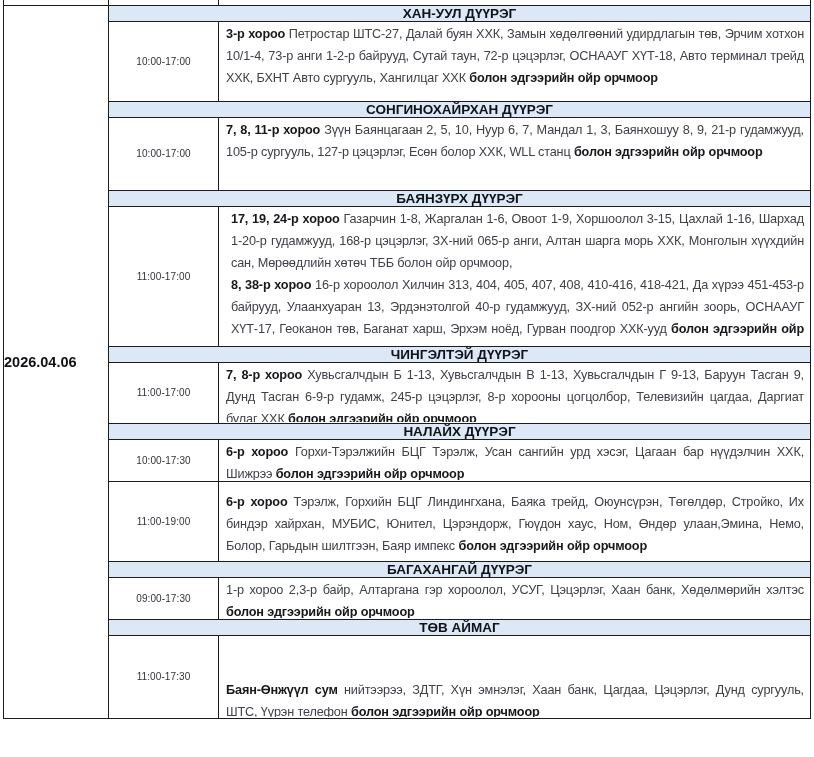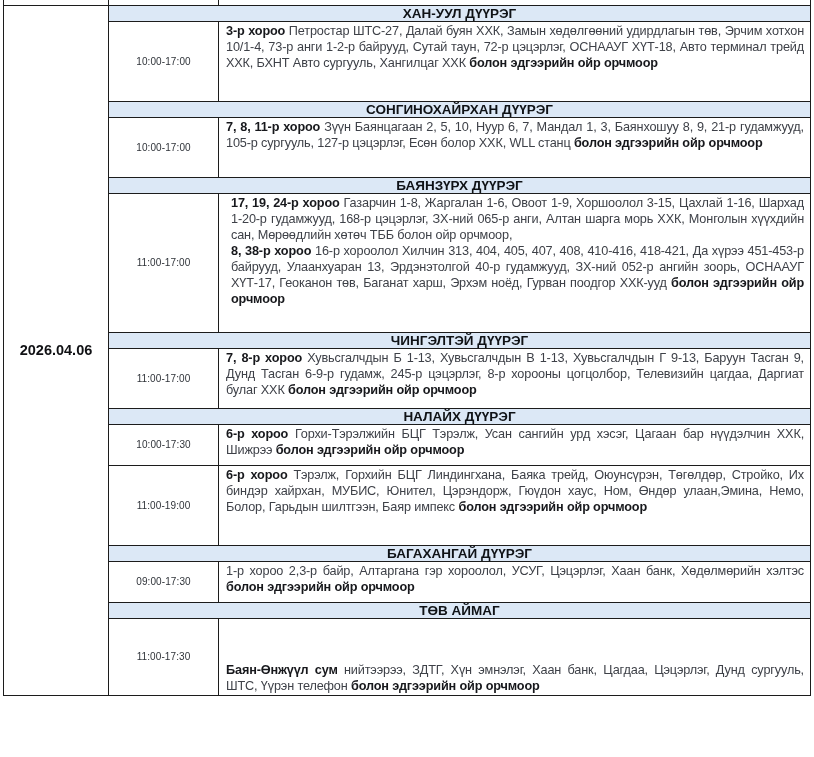--- a/index.html
+++ b/index.html
@@ -17,21 +17,20 @@
     margin-left: 3px;
     width: 807px;
     table-layout: fixed;
   }
   col.c-date { width: 105px; }
   col.c-time { width: 110px; }
   col.c-text { width: 592px; }
   td { border: 1px solid #1c1c1c; padding: 0; background: #ffffff; }
   tr.partial-top td { border-top: none; height: 5px; }
   td.date-cell {
-    text-align: center;
     vertical-align: middle;
     font-weight: bold;
     font-size: 14.5px;
     color: #101114;
   }
   td.header-cell {
     background: #dce8f6;
     text-align: center;
     vertical-align: middle;
     font-weight: bold;
@@ -46,21 +45,21 @@
     color: #2f3339;
     letter-spacing: 0.1px;
   }
   td.text-cell {
     vertical-align: top;
     padding: 1px 6px 1px 7px;
   }
   td.text-cell .clip {
     overflow: hidden;
     font-size: 12.7px;
-    line-height: 16px;
+    line-height: 22px;
     color: #3e4148;
     text-align: justify;
     letter-spacing: -0.15px;
   }
   td.text-cell .b { font-weight: bold; color: #17181c; }
 </style>
 </head>
 <body>
 
 <div class="page">
@@ -86,21 +85,21 @@
           <td class="time-cell">10:00-17:00</td>
           <td class="text-cell" style="height: 80px;">
             <div class="clip" style="max-height: 78px;"><span class="b">3-р хороо</span><span> Петростар ШТС-27, Далай буян ХХК, Замын хөдөлгөөний удирдлагын төв, Эрчим хотхон 10/1-4, 73-р анги 1-2-р байрууд, Сутай таун, 72-р цэцэрлэг, ОСНААУГ ХҮТ-18, Авто терминал трейд ХХК, БХНТ Авто сургууль, Хангилцаг ХХК </span><span class="b">болон эдгээрийн ойр орчмоор</span></div>
           </td>
         </tr>
         <tr>
           <td class="header-cell" colspan="2" style="background: rgb(220, 232, 246);">СОНГИНОХАЙРХАН ДҮҮРЭГ</td>
         </tr>
         <tr>
           <td class="time-cell">10:00-17:00</td>
-          <td class="text-cell" style="height: 60px;">
+          <td class="text-cell" style="height: 73px;">
             <div class="clip" style="max-height: 58px;"><span class="b">7, 8, 11-р хороо</span><span> Зүүн Баянцагаан 2, 5, 10, Нуур 6, 7, Мандал 1, 3, Баянхошуу 8, 9, 21-р гудамжууд, 105-р сургууль, 127-р цэцэрлэг, Есөн болор ХХК, WLL станц </span><span class="b">болон эдгээрийн ойр орчмоор</span></div>
           </td>
         </tr>
         <tr>
           <td class="header-cell" colspan="2" style="background: rgb(220, 232, 246);">БАЯНЗҮРХ ДҮҮРЭГ</td>
         </tr>
         <tr>
           <td class="time-cell">11:00-17:00</td>
           <td class="text-cell" style="height: 139px; padding-left: 12px;">
             <div class="clip" style="max-height: 137px;"><span class="b">17, 19, 24-р хороо</span><span> Газарчин 1-8, Жаргалан 1-6, Овоот 1-9, Хоршоолол 3-15, Цахлай 1-16, Шархад 1-20-р гудамжууд, 168-р цэцэрлэг, ЗХ-ний 065-р анги, Алтан шарга морь ХХК, Монголын хүүхдийн сан, Мөрөөдлийн хөтөч ТББ болон ойр орчмоор,</span><br><span class="b">8, 38-р хороо</span><span> 16-р хороолол Хилчин 313, 404, 405, 407, 408, 410-416, 418-421, Да хүрээ 451-453-р байрууд, Улаанхуаран 13, Эрдэнэтолгой 40-р гудамжууд, ЗХ-ний 052-р ангийн зоорь, ОСНААУГ ХҮТ-17, Геоканон төв, Баганат харш, Эрхэм ноёд, Гурван поодгор ХХК-ууд </span><span class="b">болон эдгээрийн ойр орчмоор</span></div>
@@ -120,21 +119,21 @@
         </tr>
         <tr>
           <td class="time-cell">10:00-17:30</td>
           <td class="text-cell" style="height: 41px;">
             <div class="clip" style="max-height: 39px;"><span class="b">6-р хороо</span><span> Горхи-Тэрэлжийн БЦГ Тэрэлж, Усан сангийн урд хэсэг, Цагаан бар нүүдэлчин ХХК, Шижрээ </span><span class="b">болон эдгээрийн ойр орчмоор</span></div>
           </td>
         </tr>
         <tr>
           <td class="time-cell">11:00-19:00</td>
           <td class="text-cell" style="height: 80px;">
-            <div class="clip" style="max-height: 78px;"><span class="b">6-р хороо</span><span> Тэрэлж, Горхийн БЦГ Линдингхана, Баяка трейд, Оюунсүрэн, Төгөлдөр, Стройко, Их биндэр хайрхан, МУБИС, Юнител, Цэрэндорж, Гюүдон хаус, Ном, Өндөр улаан,Эмина, Немо, Болор, Гарьдын шилтгээн, Баяр импекс </span><span class="b">болон эдгээрийн ойр орчмоор</span></div>
+            <div class="clip" style="max-height: 78px; margin-top: 8px;"><span class="b">6-р хороо</span><span> Тэрэлж, Горхийн БЦГ Линдингхана, Баяка трейд, Оюунсүрэн, Төгөлдөр, Стройко, Их биндэр хайрхан, МУБИС, Юнител, Цэрэндорж, Гюүдон хаус, Ном, Өндөр улаан,Эмина, Немо, Болор, Гарьдын шилтгээн, Баяр импекс </span><span class="b">болон эдгээрийн ойр орчмоор</span></div>
           </td>
         </tr>
         <tr>
           <td class="header-cell" colspan="2" style="background: rgb(220, 232, 246);">БАГАХАНГАЙ ДҮҮРЭГ</td>
         </tr>
         <tr>
           <td class="time-cell">09:00-17:30</td>
           <td class="text-cell" style="height: 41px;">
             <div class="clip" style="max-height: 39px;"><span>1-р хороо 2,3-р байр, Алтаргана гэр хороолол, УСУГ, Цэцэрлэг, Хаан банк, Хөдөлмөрийн хэлтэс </span><span class="b">болон эдгээрийн ойр орчмоор</span></div>
           </td>

